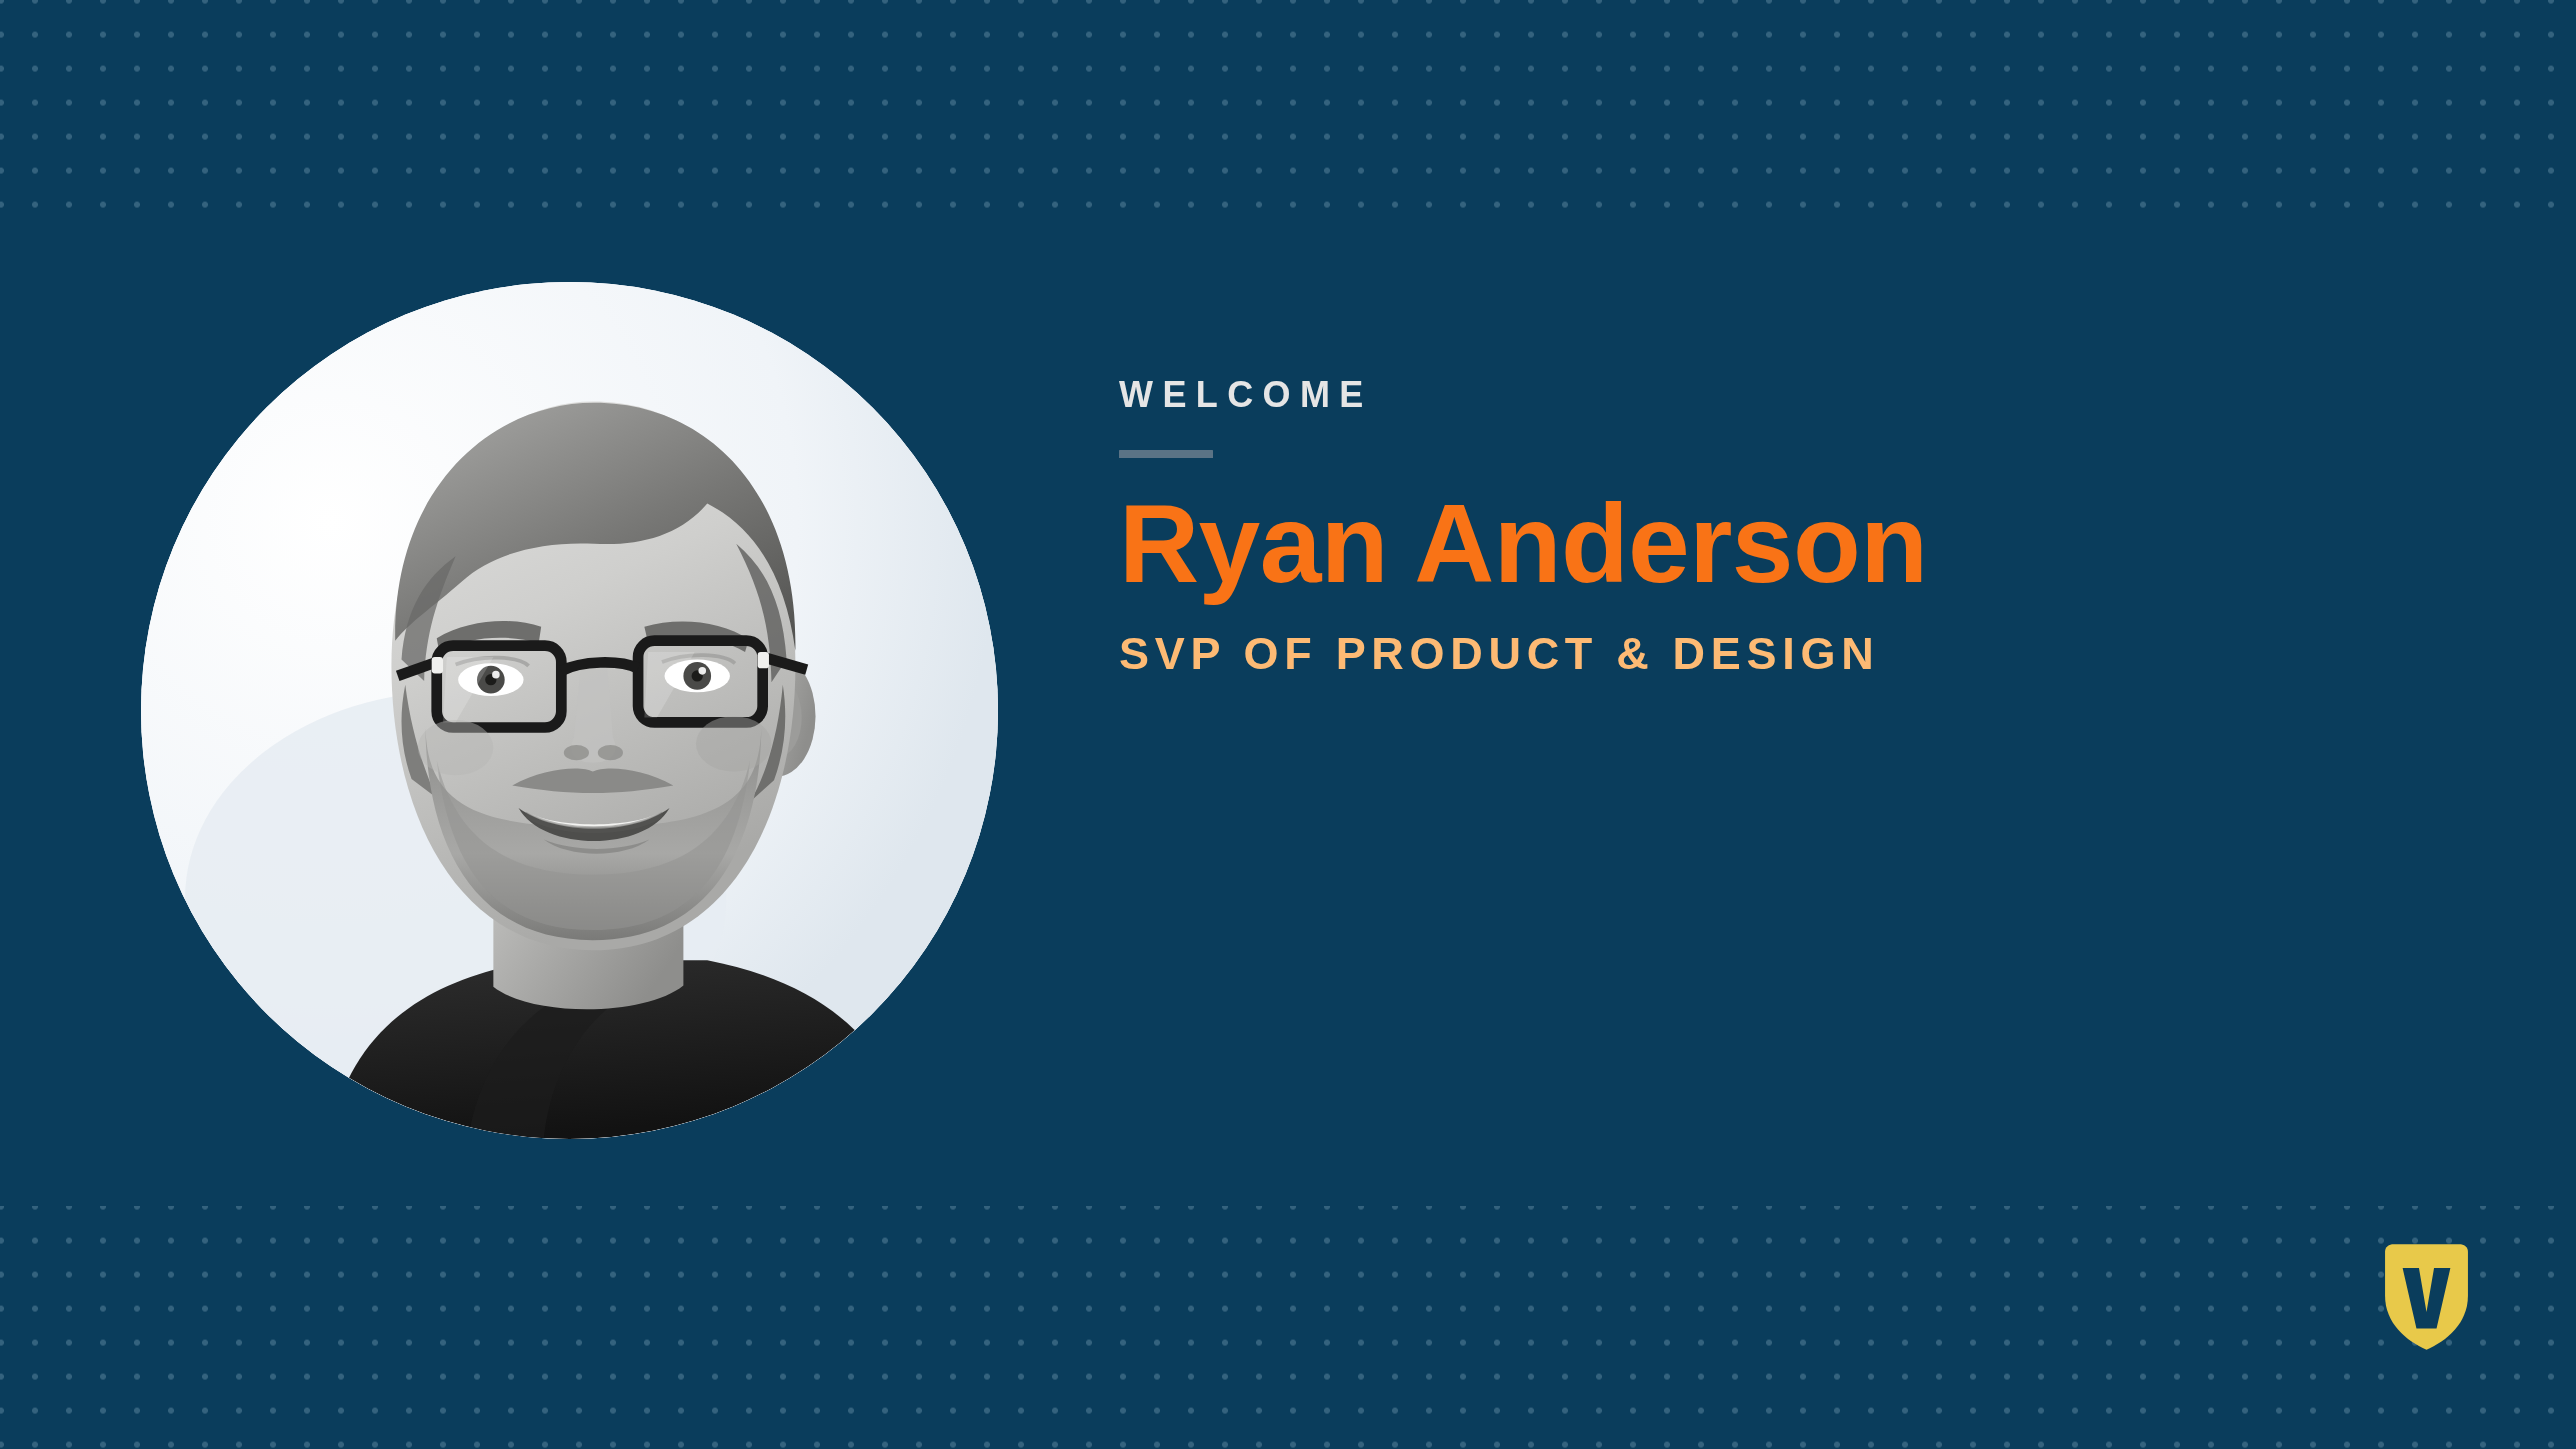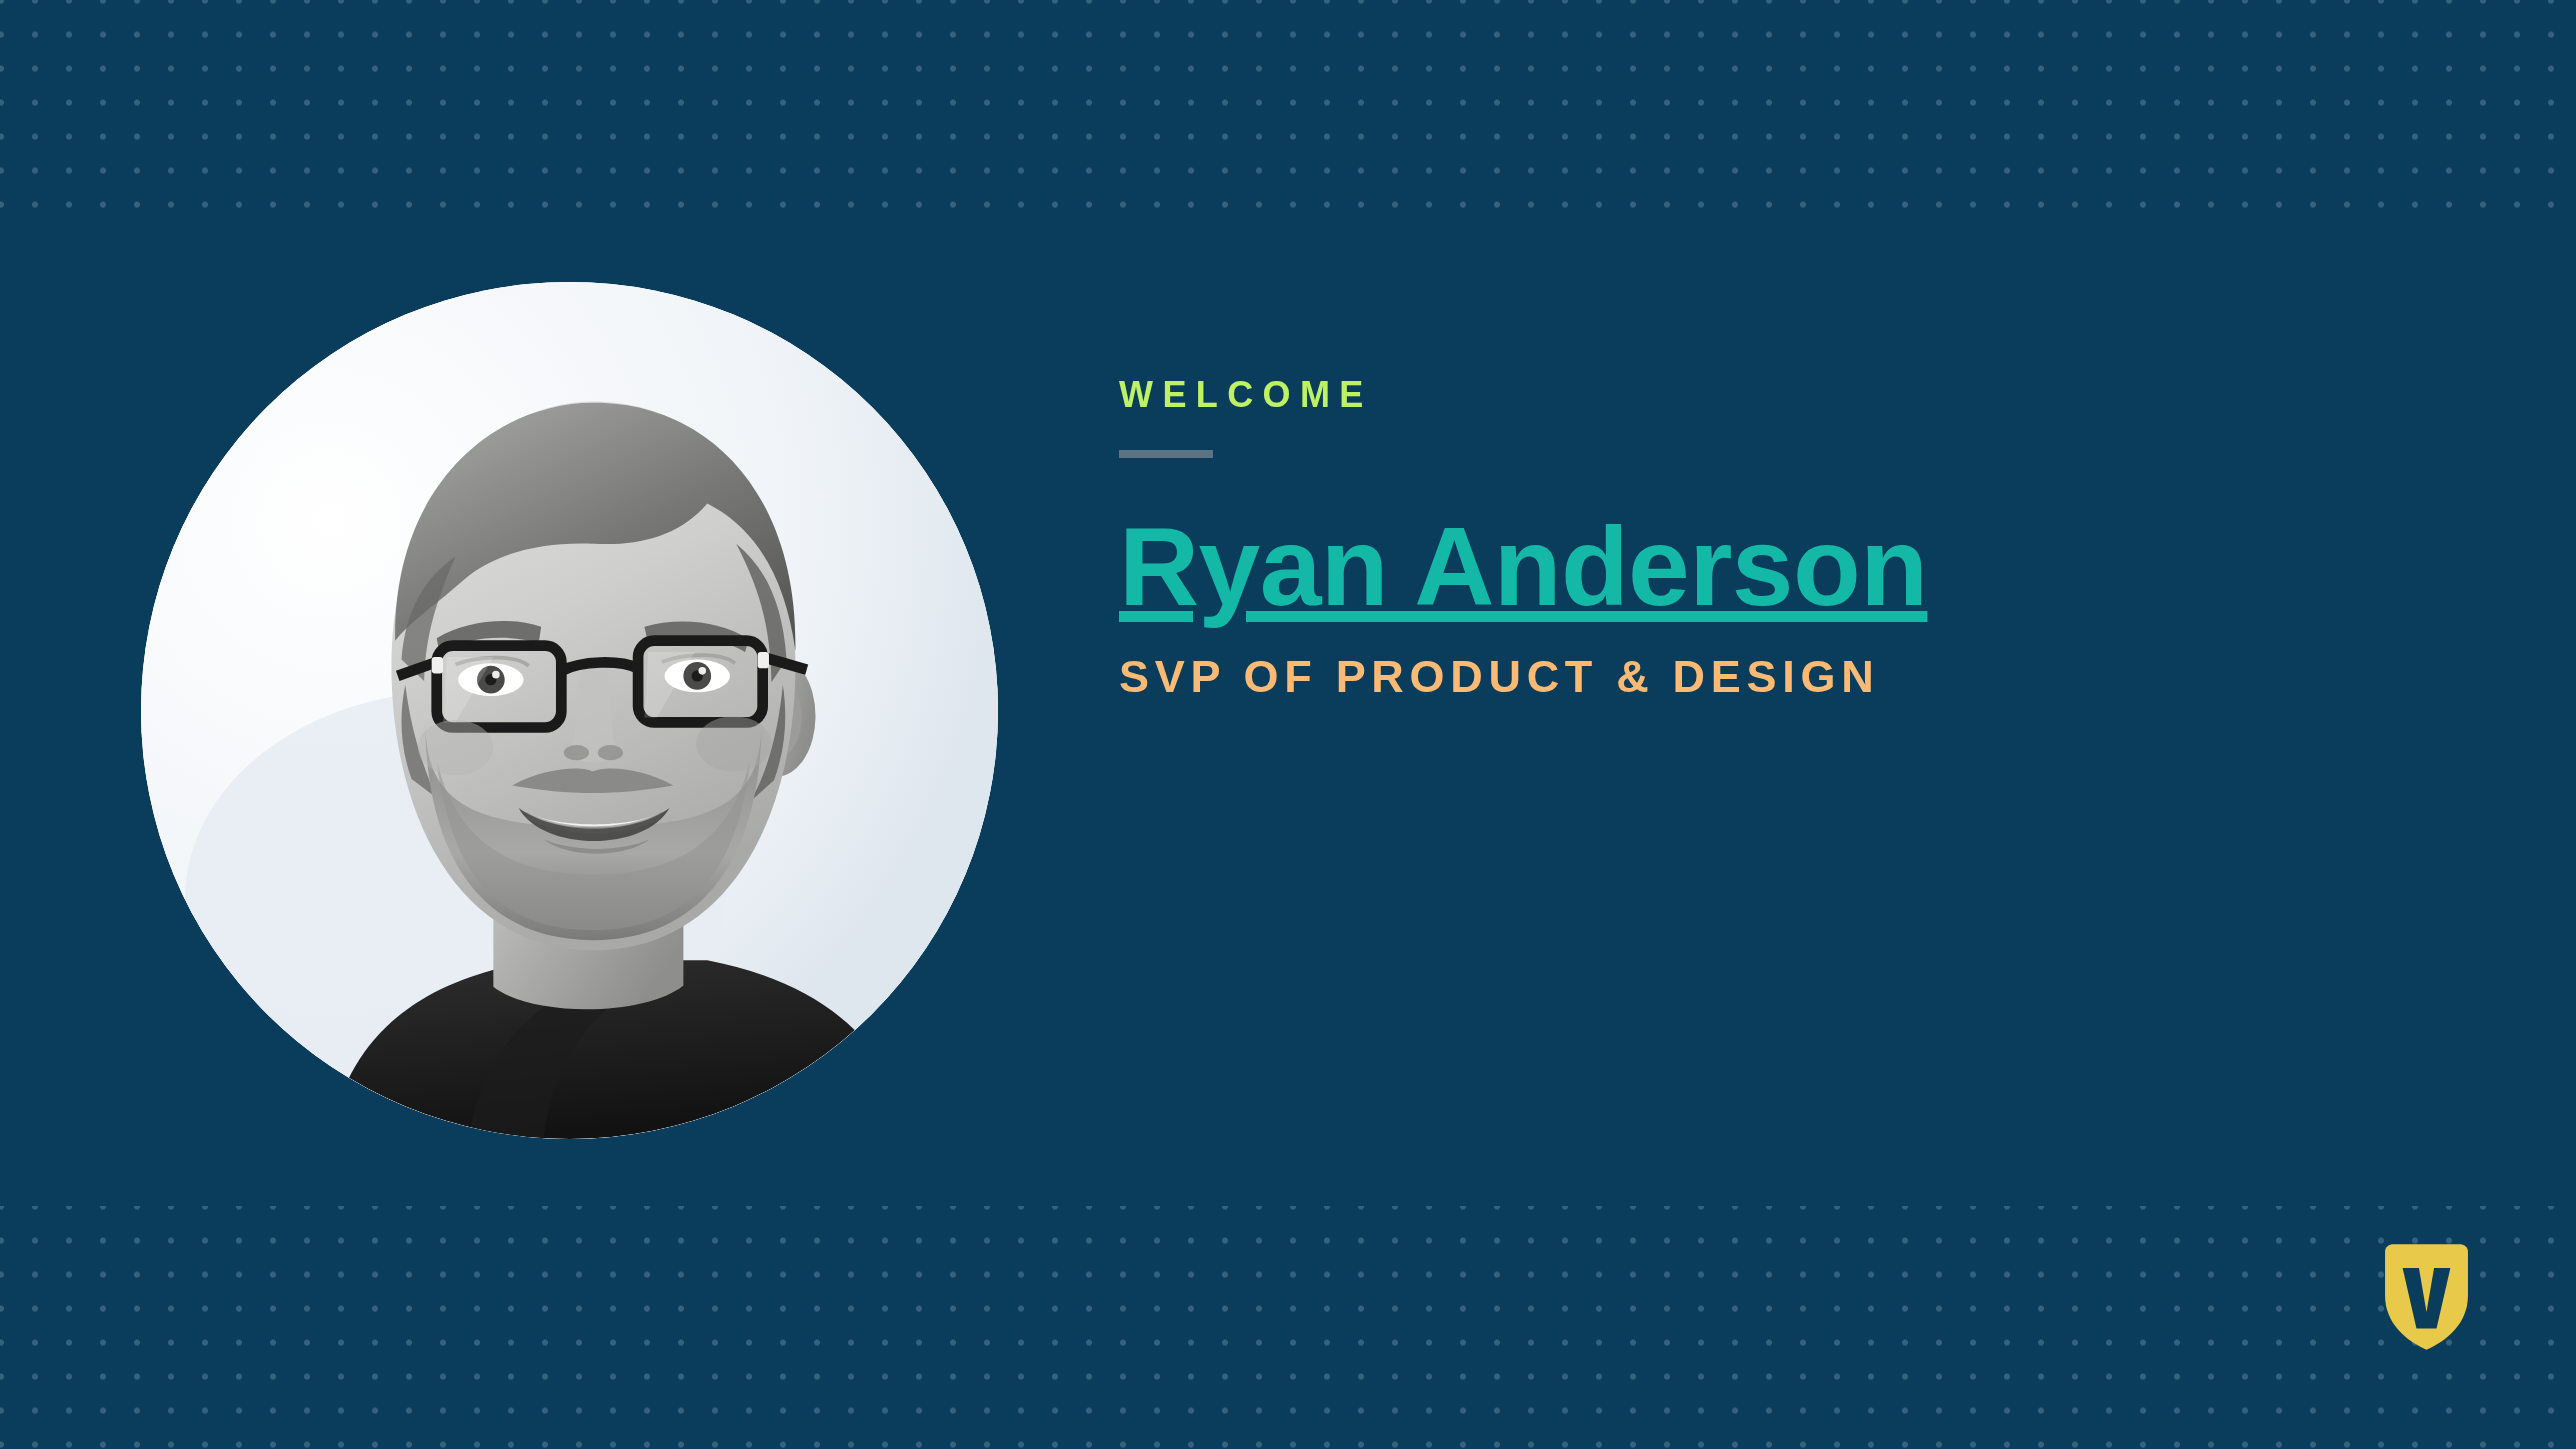--- a/index.html
+++ b/index.html
@@ -50,43 +50,42 @@
   #portrait svg { position: absolute; inset: 0; }
 
   
   #text-col {
     position: absolute;
     left: 1119px;
     top: 377px;
     width: 1321px;
   }
   #eyebrow {
-    color: #bef264;
+    color: #e5e5e5;
     font-size: 36px;
     font-weight: bold;
     letter-spacing: 9.4px;
     line-height: 1;
     margin: 0;
   }
   #eyebrow-divider {
     width: 94px;
     height: 8.2px;
     background: #5b7385;
     margin: 37px 0 0 0;
     border-radius: 0.6px;
   }
   #person-name {
-    color: #14b8a6;
+    color: #f97316;
     font-size: 111px;
     font-weight: bold;
     letter-spacing: -0.6px;
     line-height: 1.02;
-    margin: 53px 0 0 0;
+    margin: 30px 0 0 0;
     white-space: nowrap;
-    text-decoration: underline;
   }
   #person-title {
     color: #fdba74;
     font-size: 45px;
     font-weight: bold;
     letter-spacing: 5.7px;
     line-height: 1.28;
     margin: 24px 0 0 0;
     max-width: 956px;
   }

